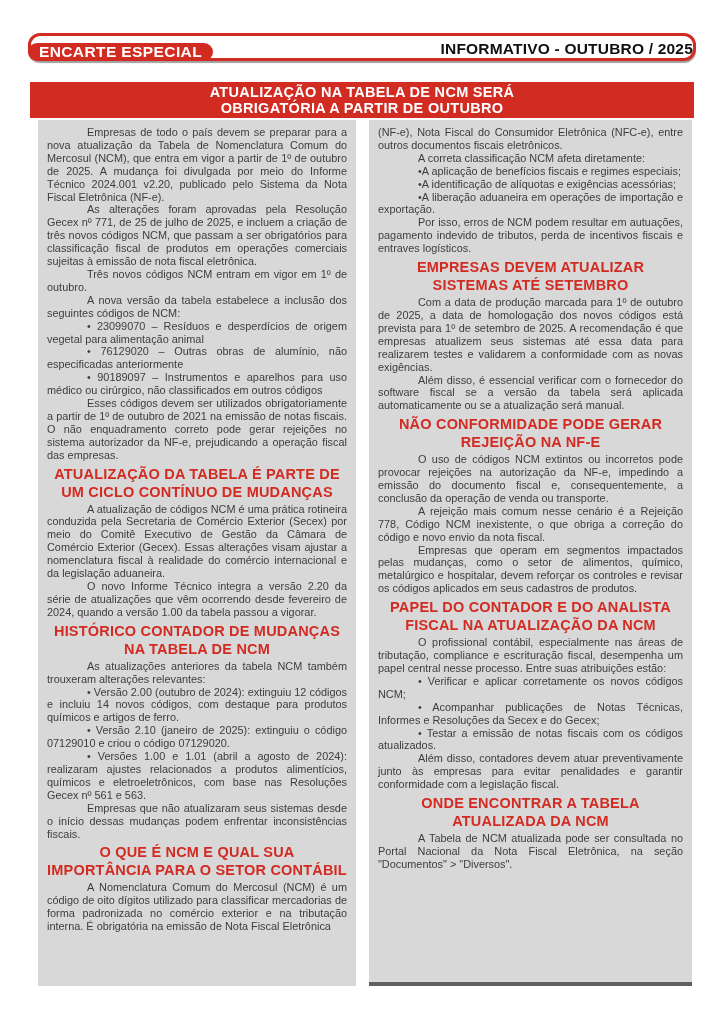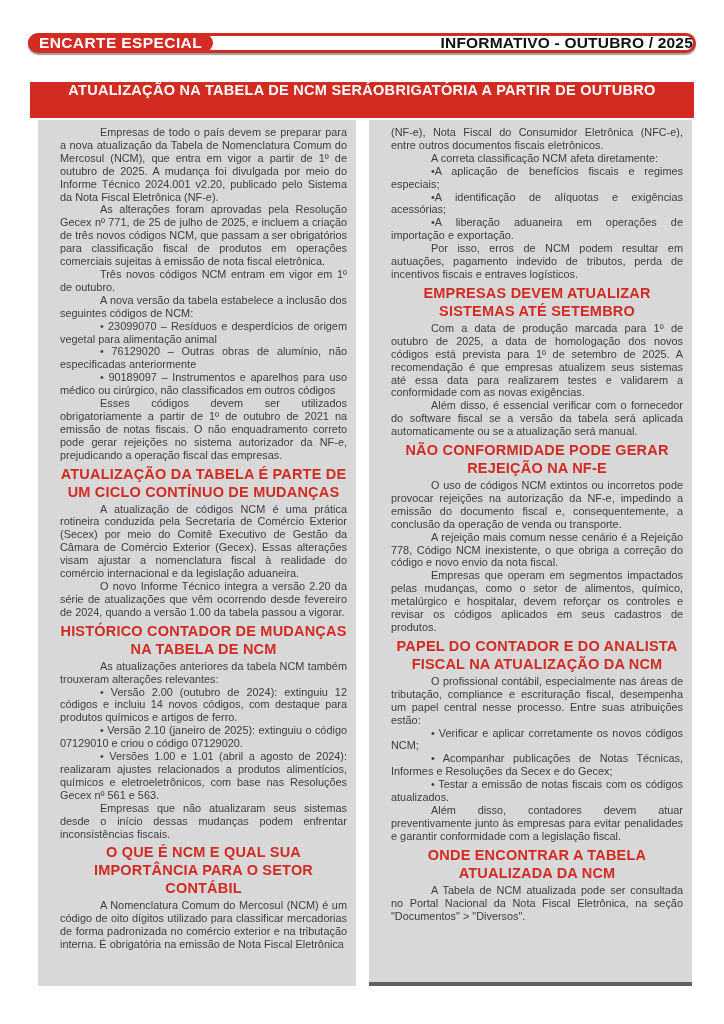--- a/index.html
+++ b/index.html
@@ -8,25 +8,25 @@
     width: 724px; height: 1024px;
     background: #ffffff;
     font-family: "Liberation Sans", sans-serif;
     overflow: hidden;
   }
   .page { position: relative; width: 724px; height: 1024px; background: #fff; }
 
   
   .topbar {
     position: absolute; left: 28px; top: 33px;
-    width: 668px; height: 20px;
+    width: 668px; height: 28px;
     background: #ffffff;
     border: 3px solid #d22b22;
     border-radius: 12px;
-    display: flex; align-items: center;
+    display: flex; align-items: flex-end;
     box-shadow: 0 2px 1px rgba(80,80,80,.55);
   }
   .topbar-left {
     flex: 0 0 185px;
     margin: -3px 0 -3px -3px;
     background: #d22b22;
     border-radius: 12px;
     color: #ffffff;
     font-weight: bold; font-size: 15.5px; letter-spacing: .4px;
     display: flex; align-items: center; justify-content: center;
@@ -41,32 +41,32 @@
 
   
   .banner {
     position: absolute; left: 30px; top: 82px;
     width: 664px; height: 36px;
     background: #d22b22;
     color: #ffffff;
     font-weight: bold; font-size: 14.5px; line-height: 16.5px;
     letter-spacing: .3px;
     text-align: center;
-    display: flex; flex-direction: row; justify-content: center;
+    display: flex; flex-direction: column; justify-content: center;
   }
 
   
   .columns {
     position: absolute; left: 38px; top: 120px;
     width: 654px; height: 866px;
     display: flex; gap: 13px;
   }
   .col {
     background: #d8d8d8;
-    padding: 6px 9px 0 22px;
+    padding: 6px 9px 0 9px;
     color: #3d3d3d;
     font-size: 10.9px; line-height: 12.9px;
     text-align: justify;
     overflow: hidden;
   }
   .col-left  { width: 318px; }
   .col-right { width: 323px; border-bottom: 4px solid #5f5f5f; }
 
   .para { margin: 0; text-indent: 40px; }
   .para.noindent { text-indent: 0; }

